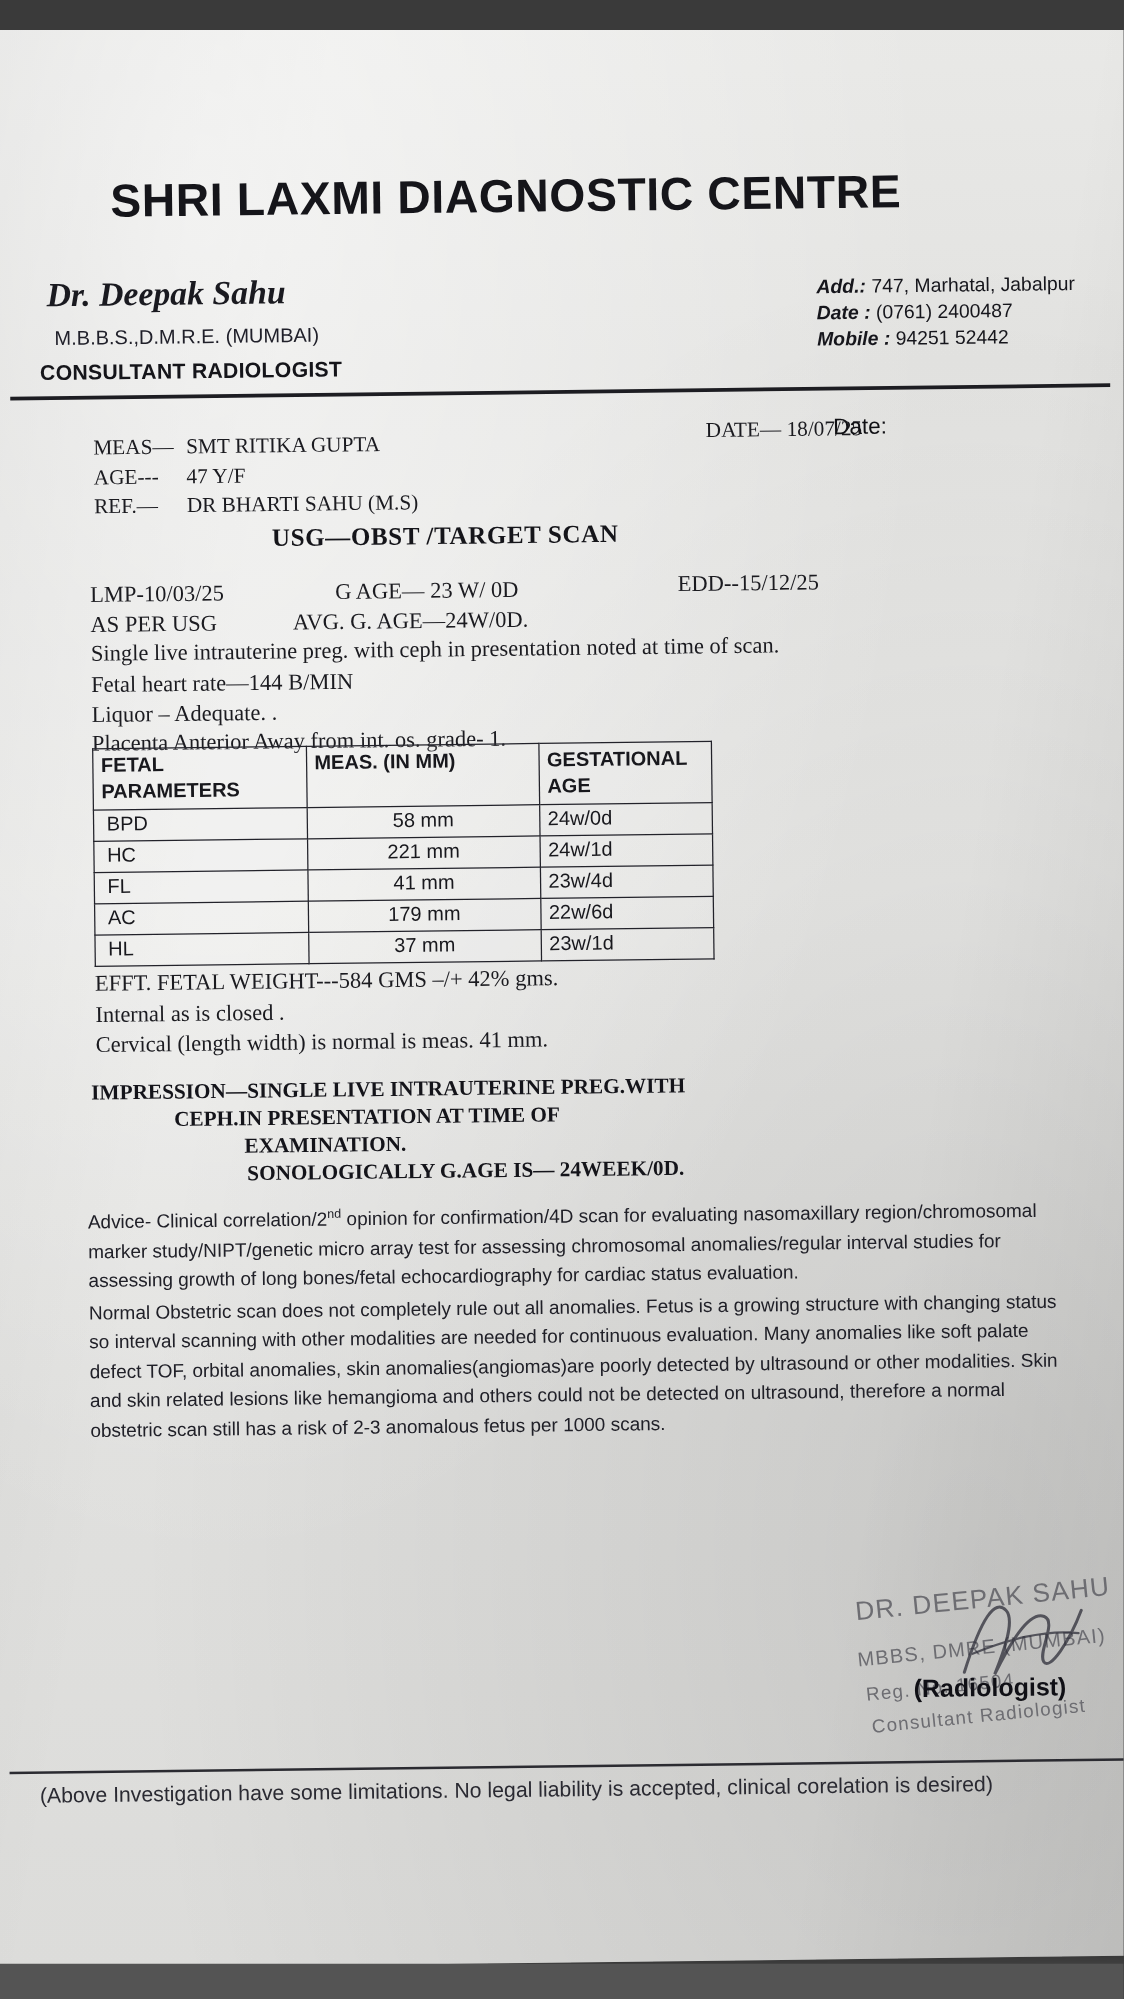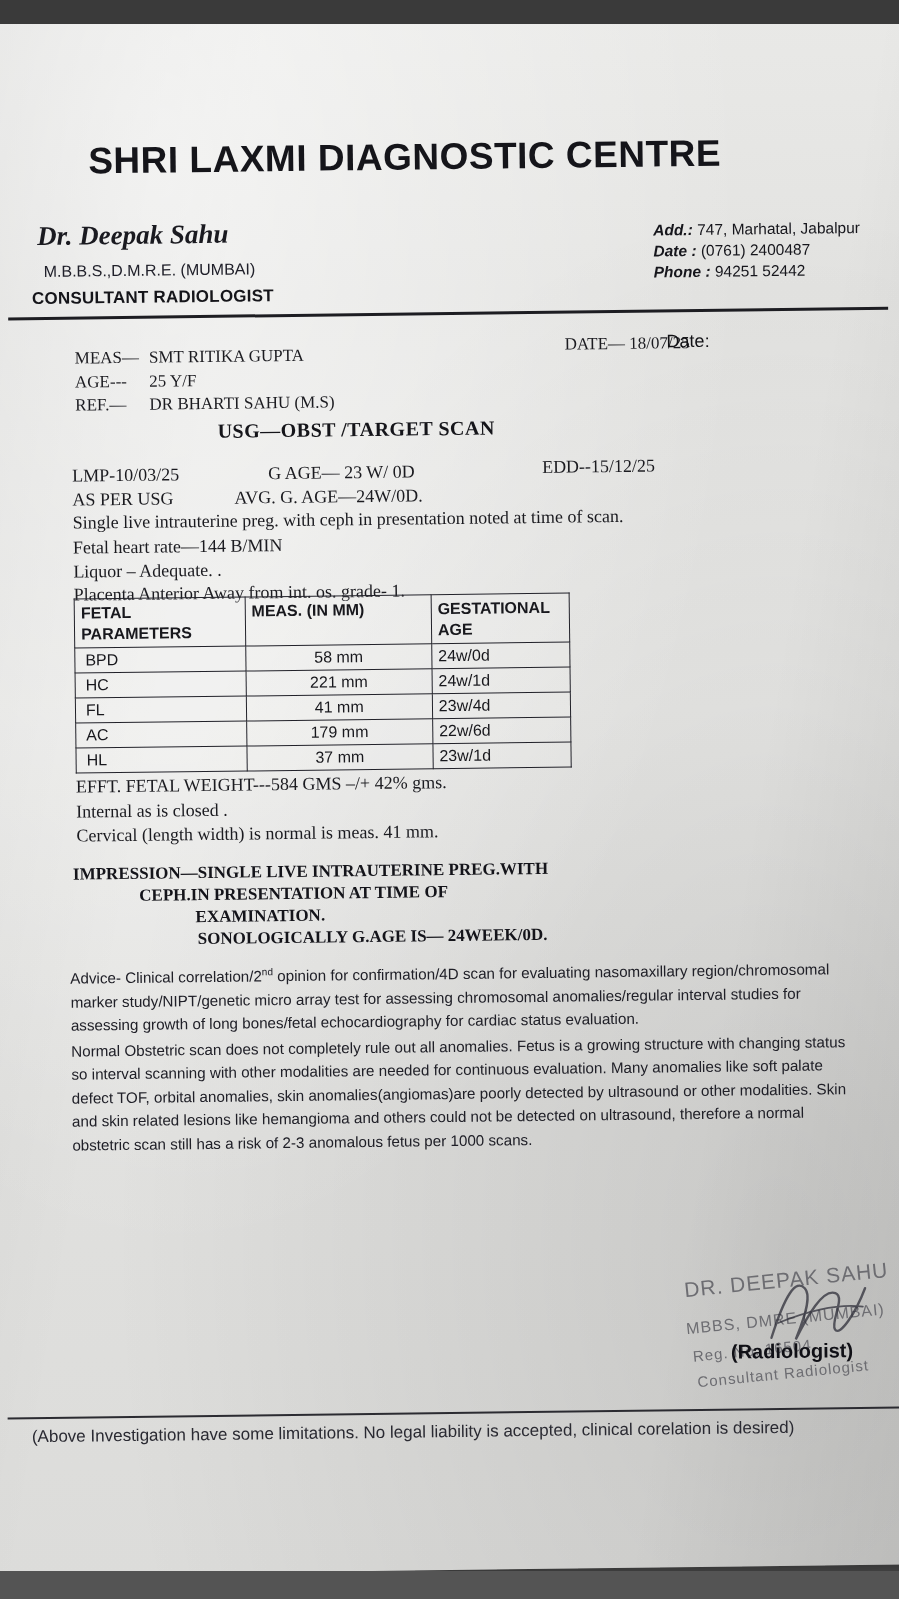--- a/index.html
+++ b/index.html
@@ -310,34 +310,34 @@
       <div class="addr-block">
         <span class="addr-line">
           <b>Add.:</b>
           <span>747, Marhatal, Jabalpur</span>
         </span>
         <span class="addr-line">
           <b>Date :</b>
           <span>(0761) 2400487</span>
         </span>
         <span class="addr-line">
-          <b>Phone :</b>
+          <b>Mobile :</b>
           <span>94251 52442</span>
         </span>
       </div>
 
       <div class="rule"></div>
 
       <div class="pt pt-name">
         <span class="pt-label">MEAS—</span>
         <span>SMT RITIKA  GUPTA</span>
       </div>
       <div class="pt pt-age">
         <span class="pt-label">AGE---</span>
-        <span>25 Y/F</span>
+        <span>47 Y/F</span>
       </div>
       <div class="pt pt-ref">
         <span class="pt-label">REF.—</span>
         <span>DR BHARTI  SAHU (M.S)</span>
       </div>
       <div class="date-line">DATE— 18/07/25</div>
       <div class="date-stamp">Date:</div>
 
       <div class="scan-title">USG—OBST /TARGET  SCAN</div>
 

